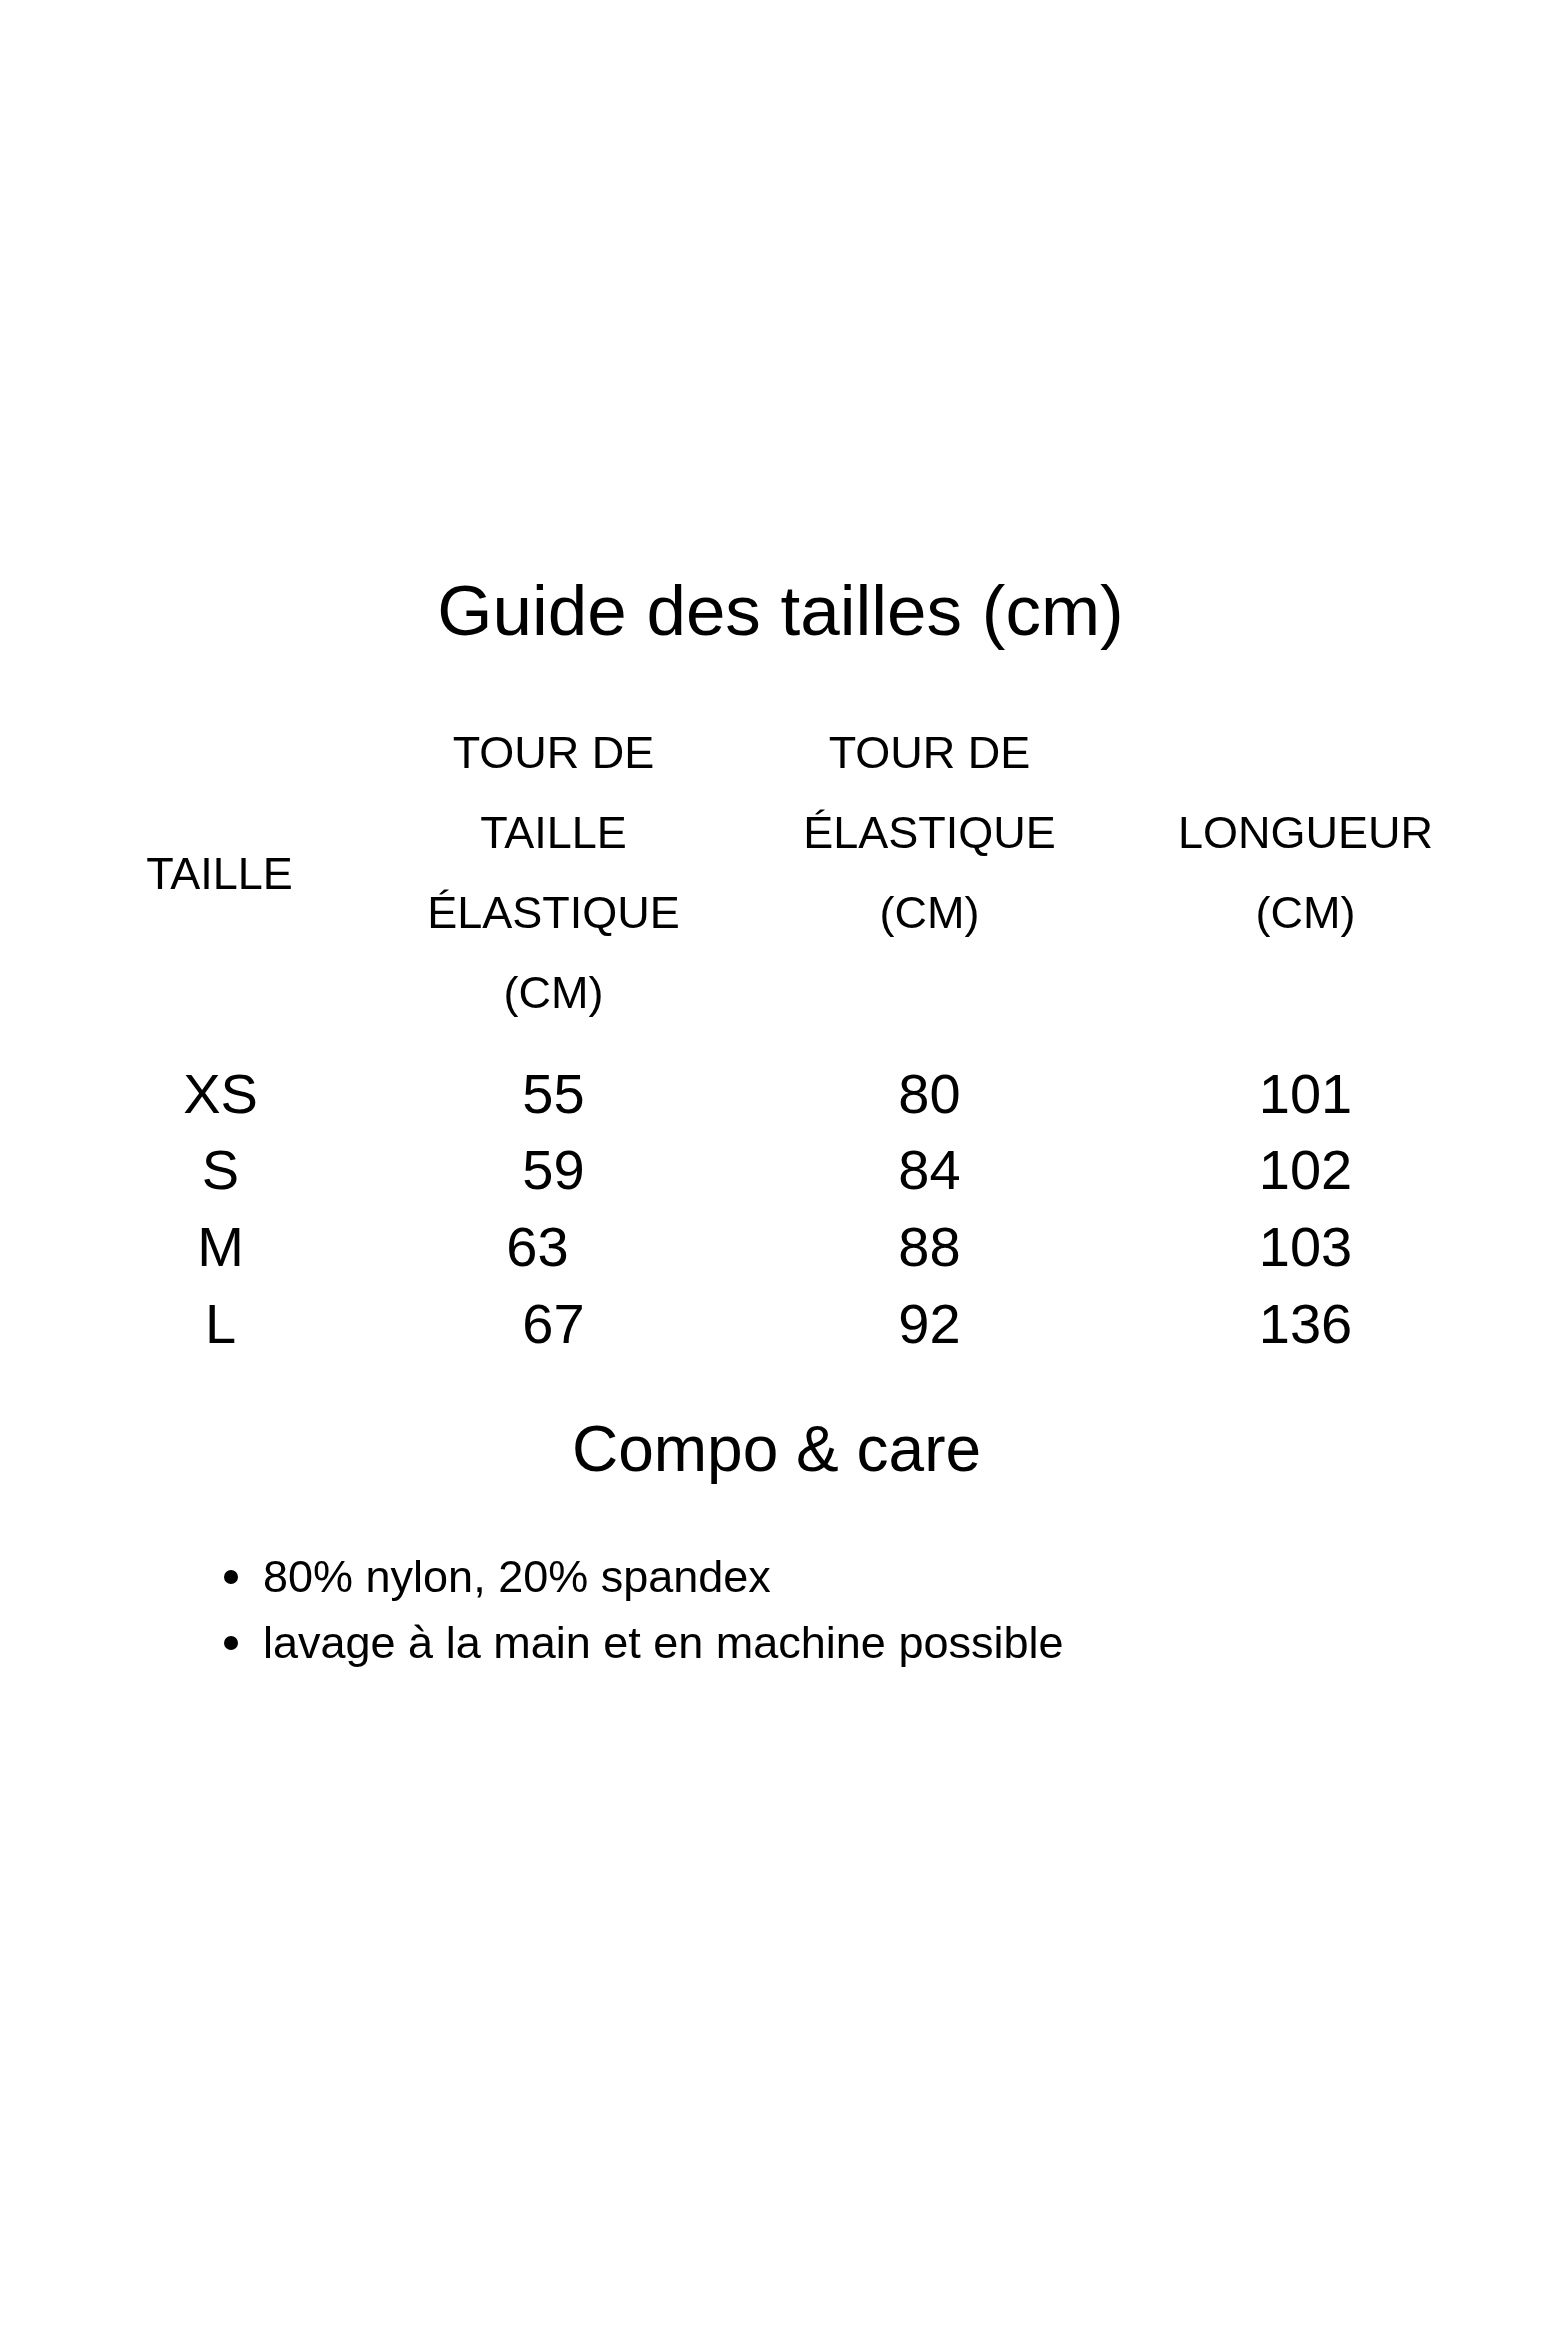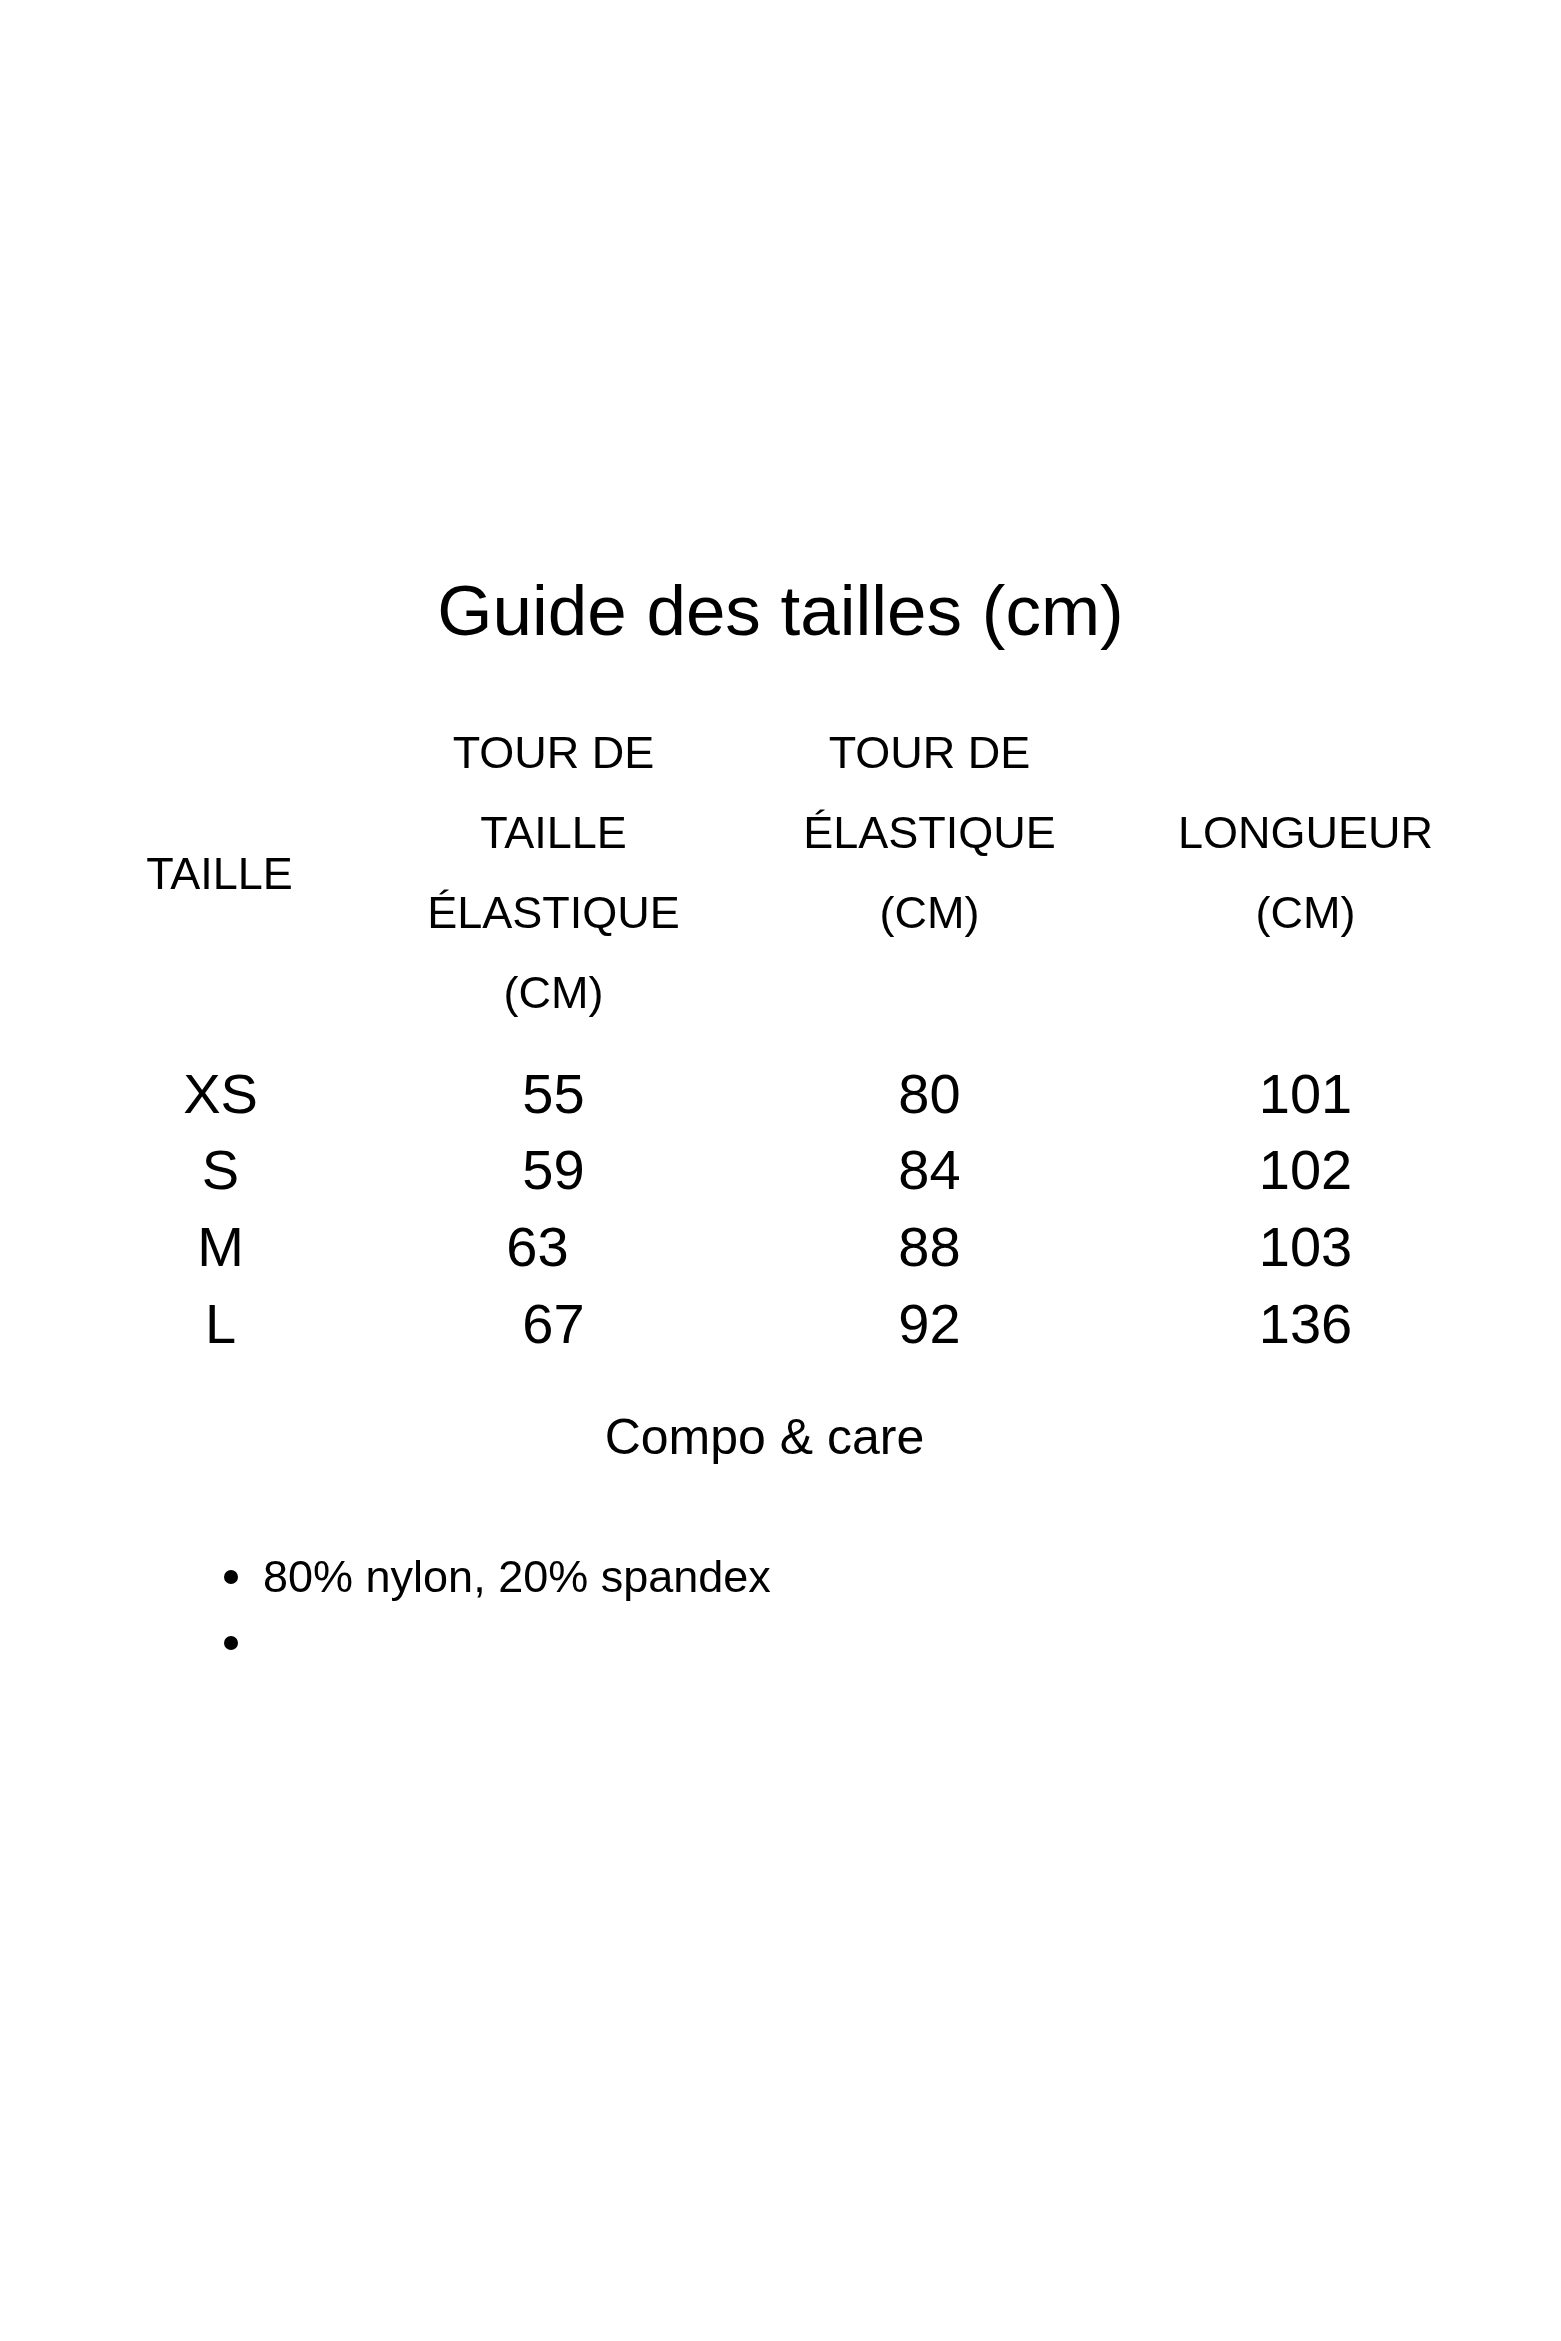--- a/index.html
+++ b/index.html
@@ -4,21 +4,21 @@
 <style>
   html, body { margin:0; padding:0; background:#ffffff; }
   body { width:1561px; height:2342px; position:relative; overflow:hidden;
          font-family:"Liberation Sans", "DejaVu Sans", sans-serif; color:#000; }
   .title { position:absolute; left:0; width:1561px; text-align:center; top:568px;
            font-size:71px; line-height:85px; margin:0; font-weight:400; }
   .col { position:absolute; text-align:center; font-size:45px; line-height:80px; width:369px; }
   .hdr { top:713px; }
   .cell { position:absolute; text-align:center; font-size:56px; width:213px; line-height:77px; }
   .compo { position:absolute; left:0; width:1529px; text-align:center; top:1395px;
-           font-size:50px; line-height:85px; margin:0; font-weight:400; }
+           font-size:64px; line-height:85px; margin:12px; font-weight:400; }
   ul.care { position:absolute; left:220px; top:1544px; margin:0; padding:0; list-style:none;
             font-size:45px; line-height:66px; }
   ul.care li { position:relative; padding-left:43px; }
   ul.care li .dot { position:absolute; left:4.3px; top:26px; width:14px; height:14px; border-radius:50%; background:#000; }
 </style>
 </head>
 <body>
 
 <h1 class="title">Guide des tailles (cm)</h1>
 
@@ -72,15 +72,16 @@
 
 <h2 class="compo">Compo &amp; care</h2>
 
 <ul class="care">
   <li>
     <span class="dot"></span>
     <span>80% nylon, 20% spandex</span>
   </li>
   <li>
     <span class="dot"></span>
+    <span>lavage à la main et en machine possible</span>
   </li>
 </ul>
 
 
 </body></html>

